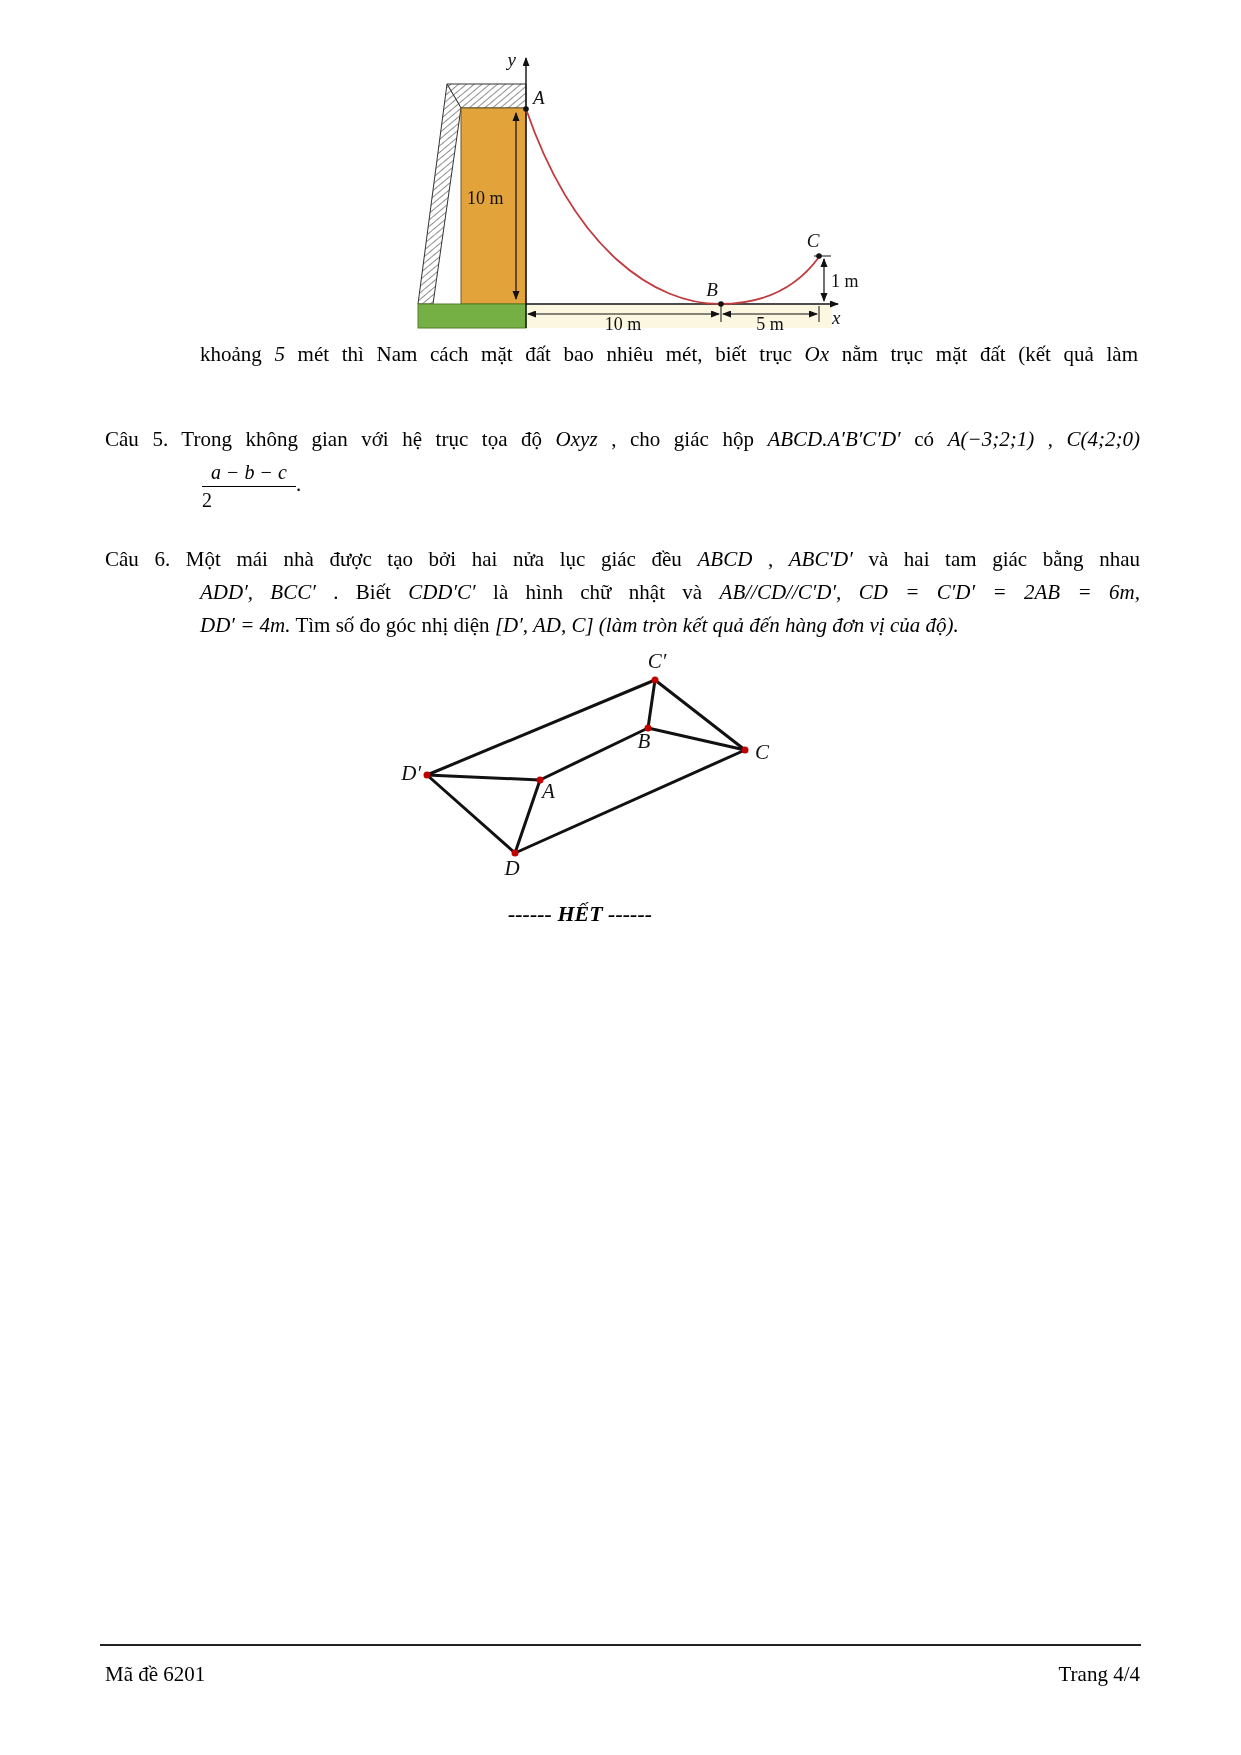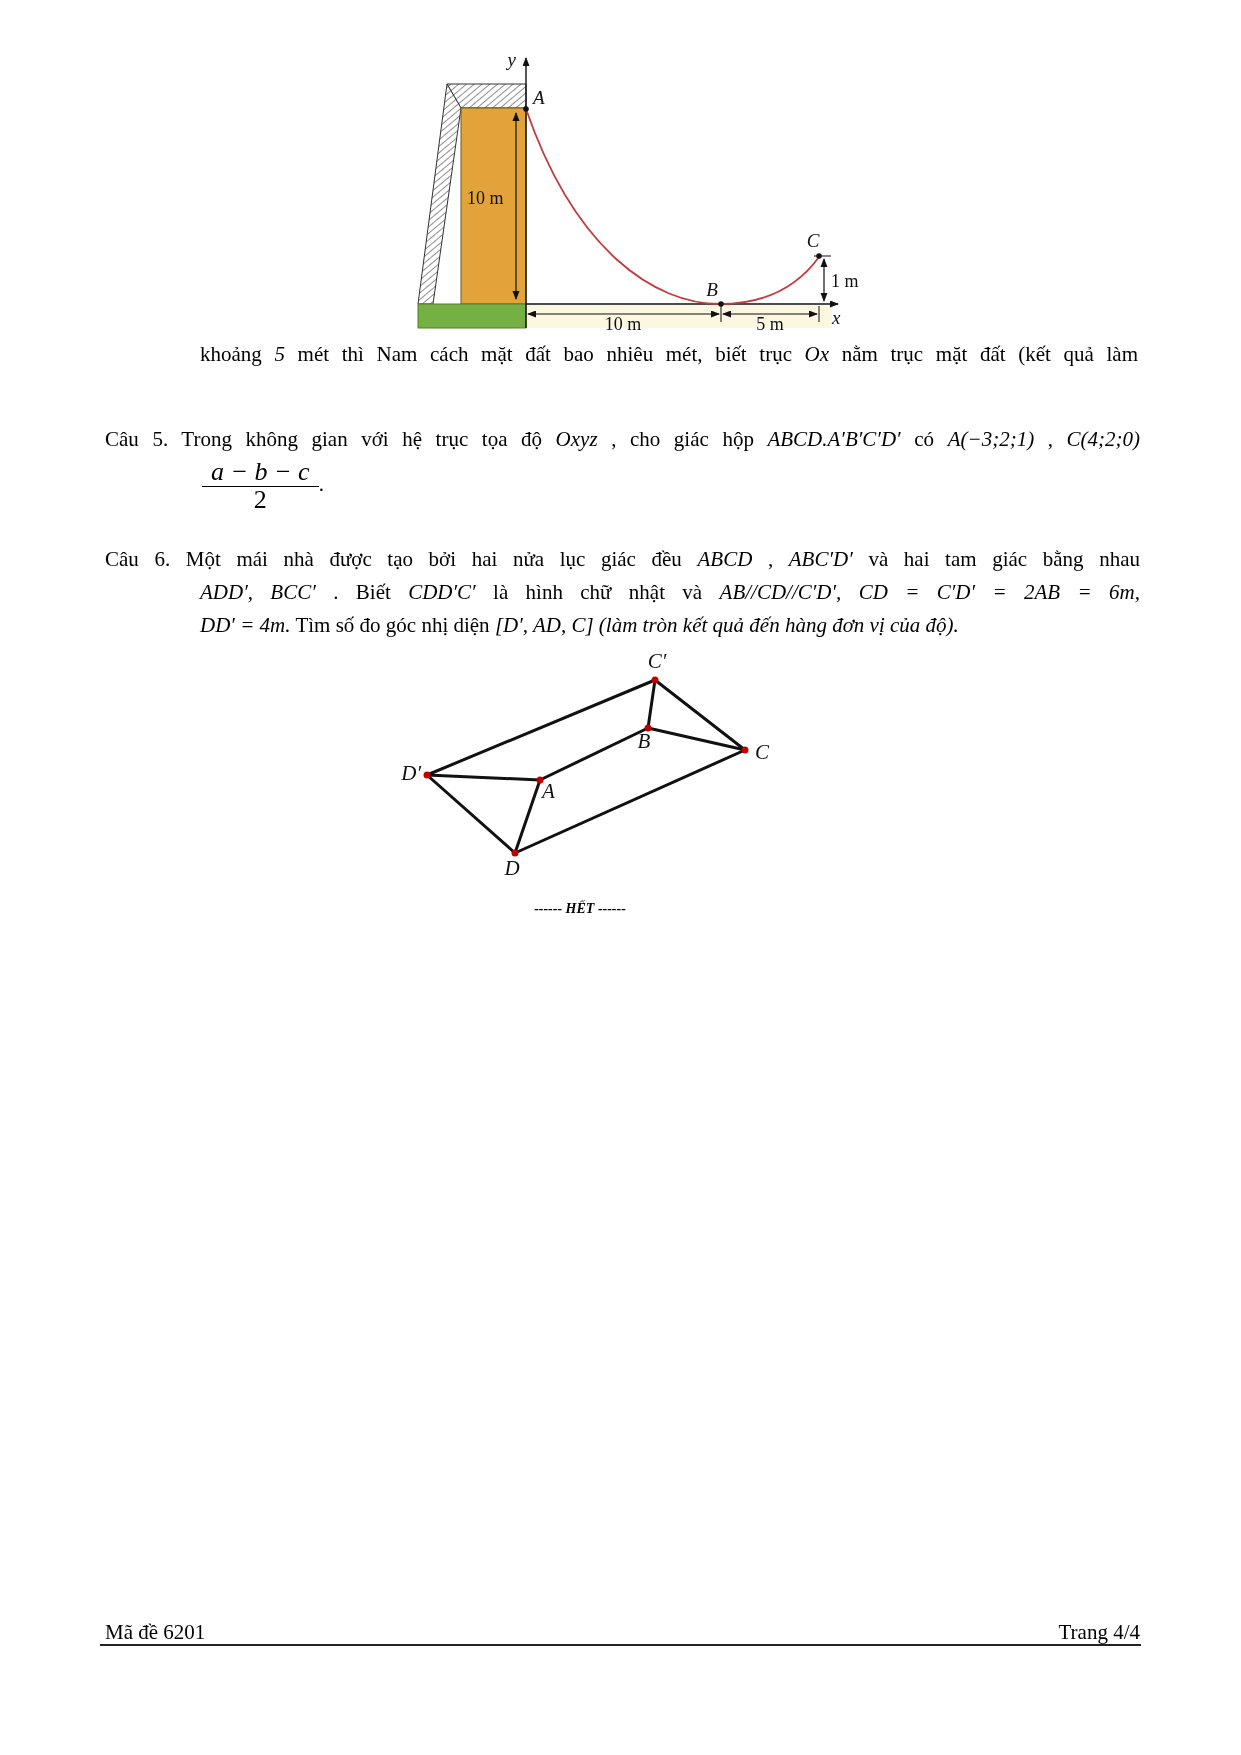--- a/index.html
+++ b/index.html
@@ -4,24 +4,24 @@
 <style>
   html,body{margin:0;padding:0}
   body{width:1241px;height:1755px;background:#ffffff;position:relative;
        font-family:"Liberation Serif",serif;color:#000;overflow:hidden}
   .abs{position:absolute}
   .line{font-size:21px;line-height:30px;white-space:normal}
   .jl{text-align:justify;text-align-last:justify}
   .mi{font-style:italic}
   .b{font-weight:normal}
   .q6 .line{line-height:33px}
-  .frac{display:inline-flex;flex-direction:column;align-items:center;vertical-align:middle;font-size:26px;margin-left:2px}
+  .frac{display:inline-flex;flex-direction:column;vertical-align:middle;font-size:20px;margin-left:2px}
   .frac .num{padding:0 9px 2px;border-bottom:1.6px solid #000;line-height:24px}
   .frac .den{line-height:24px;padding-top:1px}
-  .het{font-weight:bold;font-style:italic;font-size:14px;text-align:center}
+  .het{font-weight:bold;font-style:italic;font-size:22px;text-align:center}
   .rule{border-top:2px solid #222;height:0}
   .footer{display:flex;justify-content:space-between;font-size:21px}
   svg text{font-family:"Liberation Serif",serif;fill:#111}
   svg .it{font-style:italic}
 </style>
 </head>
 <body>
 
 <div class="abs" style="left:410px;top:46px">
   <svg width="460" height="300" viewBox="0 0 460 300">
@@ -127,16 +127,16 @@
     <text x="360" y="111" font-size="21" class="it">C</text>
     <text x="26" y="132" font-size="21" class="it" text-anchor="end">D′</text>
     <text x="147" y="150" font-size="21" class="it">A</text>
     <text x="117" y="227" font-size="21" class="it" text-anchor="middle">D</text>
   </svg>
 </div>
 
 <div class="abs het" style="left:0;top:901px;width:1160px"><span>------ HẾT ------</span></div>
 
 <div class="abs rule" style="left:100px;top:1644px;width:1041px"></div>
-<div class="abs footer" style="left:105px;top:1620px;width:1035px">
+<div class="abs footer" style="left:105px;top:1662px;width:1035px">
   <span>Mã đề 6201</span>
   <span>Trang 4/4</span>
 </div>
 
 </body></html>

